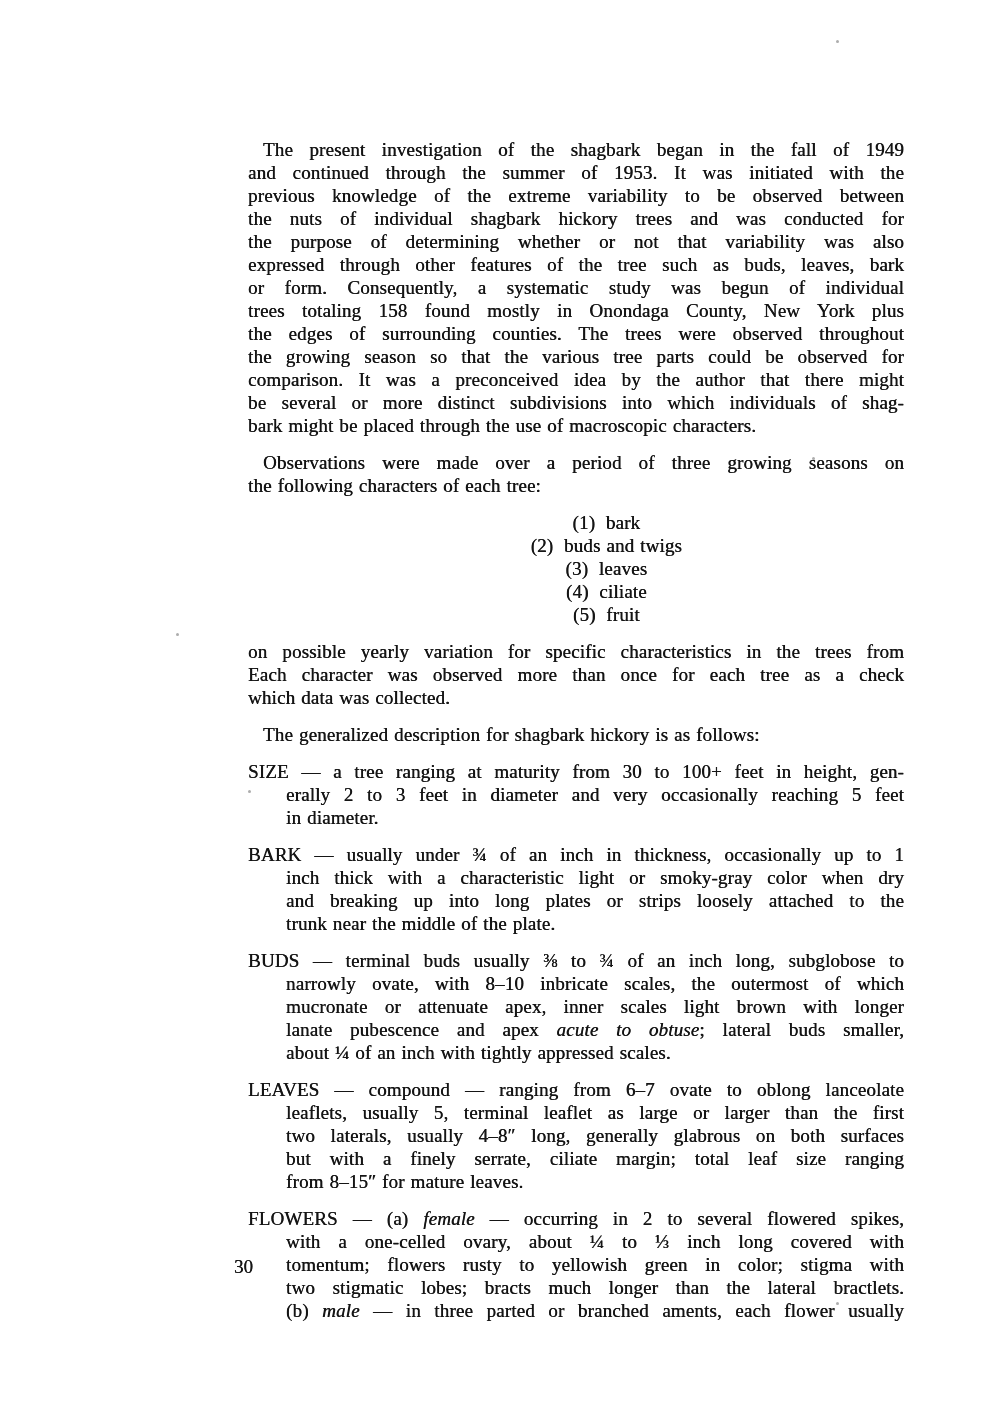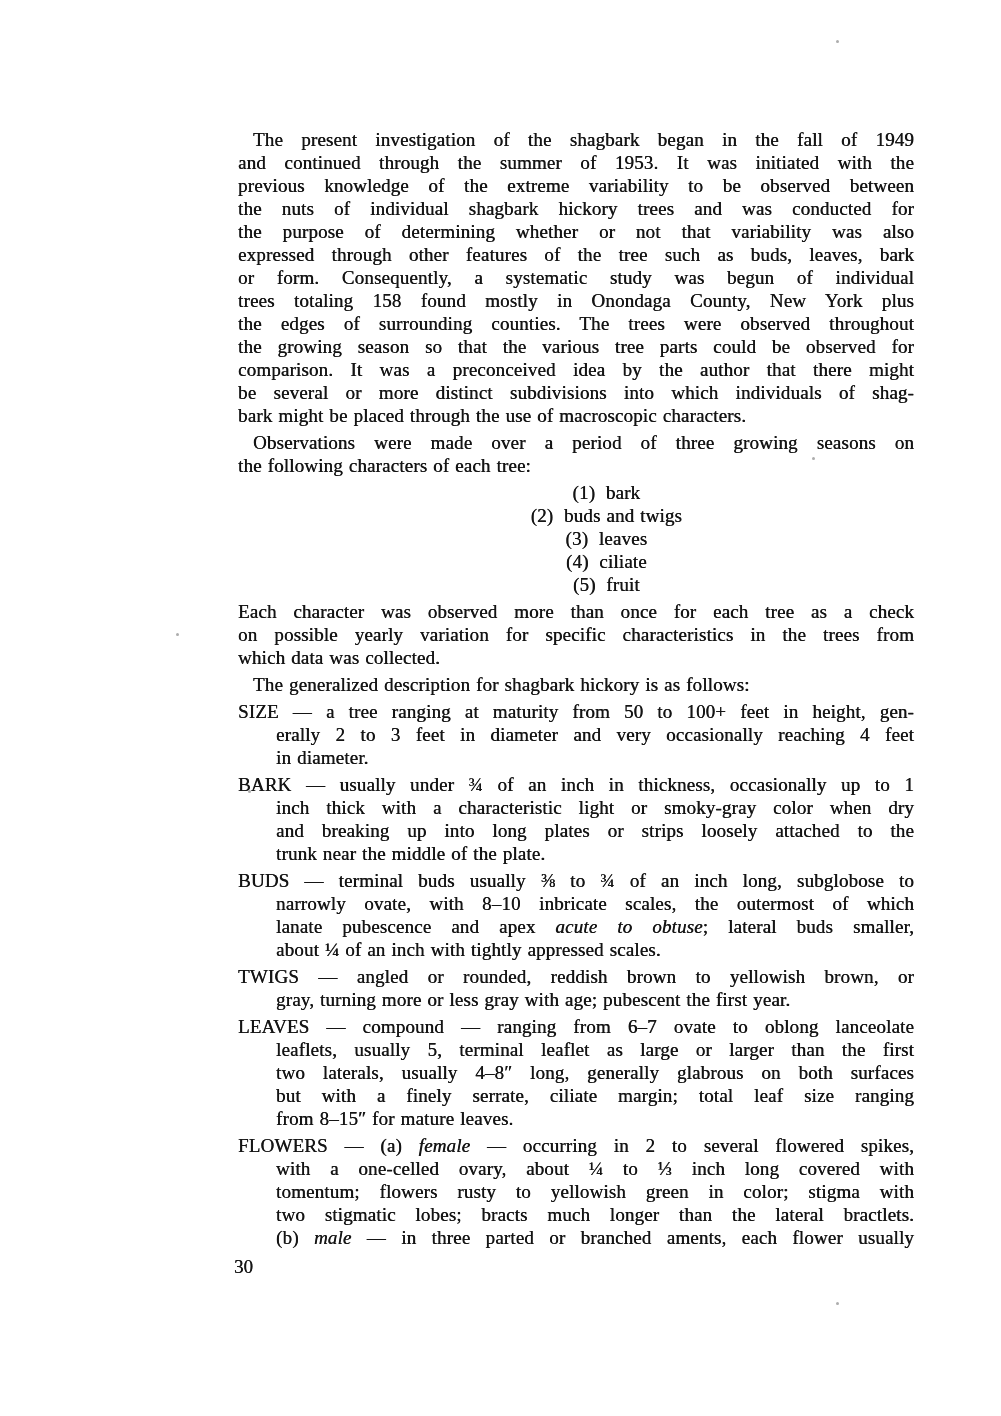--- a/index.html
+++ b/index.html
@@ -13,21 +13,21 @@
   }
   .textblock{
     position:absolute;
     left:234px;top:124px;width:684px;
     font-size:19px;
     line-height:23px;
     letter-spacing:0.15px;
     word-spacing:1px;
     text-shadow:0.35px 0 0 currentColor;
   }
-  .para{margin:4px;padding:0;}
+  .para{margin:14px;padding:0;}
   .line{
     text-align:justify;
     text-align-last:justify;
   }
   .line.last{text-align-last:left;}
   .line.fi{text-indent:15px;}
   .line.hang{padding-left:38px;}
   .line i{font-style:italic;}
   .list-item{
     padding-left:50px;
@@ -71,47 +71,44 @@
         <div class="line last">the following characters of each tree:</div>
       </div>
       <div class="para">
         <div class="list-item"><span class="num">(1)</span><span>bark</span></div>
         <div class="list-item"><span class="num">(2)</span><span>buds and twigs</span></div>
         <div class="list-item"><span class="num">(3)</span><span>leaves</span></div>
         <div class="list-item"><span class="num">(4)</span><span>ciliate</span></div>
         <div class="list-item"><span class="num">(5)</span><span>fruit</span></div>
       </div>
       <div class="para">
+        <div class="line">on possible yearly variation for specific characteristics in the trees from</div>
         <div class="line">Each character was observed more than once for each tree as a check</div>
-        <div class="line">on possible yearly variation for specific characteristics in the trees from</div>
         <div class="line last">which data was collected.</div>
       </div>
       <div class="para">
         <div class="line fi last">The generalized description for shagbark hickory is as follows:</div>
       </div>
       <div class="para">
-        <div class="line">SIZE — a tree ranging at maturity from 50 to 100+ feet in height, gen-</div>
-        <div class="line hang">erally 2 to 3 feet in diameter and very occasionally reaching 4 feet</div>
+        <div class="line">SIZE — a tree ranging at maturity from 30 to 100+ feet in height, gen-</div>
+        <div class="line hang">erally 2 to 3 feet in diameter and very occasionally reaching 5 feet</div>
         <div class="line hang last">in diameter.</div>
       </div>
       <div class="para">
         <div class="line">BARK — usually under ¾ of an inch in thickness, occasionally up to 1</div>
         <div class="line hang">inch thick with a characteristic light or smoky-gray color when dry</div>
         <div class="line hang">and breaking up into long plates or strips loosely attached to the</div>
         <div class="line hang last">trunk near the middle of the plate.</div>
       </div>
       <div class="para">
         <div class="line">BUDS — terminal buds usually ⅜ to ¾ of an inch long, subglobose to</div>
         <div class="line hang">narrowly ovate, with 8–10 inbricate scales, the outermost of which</div>
+        <div class="line hang">mucronate or attenuate apex, inner scales light brown with longer</div>
         <div class="line hang">lanate pubescence and apex <i>acute to obtuse</i>; lateral buds smaller,</div>
         <div class="line hang last">about ¼ of an inch with tightly appressed scales.</div>
-      </div>
-      <div class="para">
-        <div class="line">TWIGS — angled or rounded, reddish brown to yellowish brown, or</div>
-        <div class="line hang last">gray, turning more or less gray with age; pubescent the first year.</div>
       </div>
       <div class="para">
         <div class="line">LEAVES — compound — ranging from 6–7 ovate to oblong lanceolate</div>
         <div class="line hang">leaflets, usually 5, terminal leaflet as large or larger than the first</div>
         <div class="line hang">two laterals, usually 4–8″ long, generally glabrous on both surfaces</div>
         <div class="line hang">but with a finely serrate, ciliate margin; total leaf size ranging</div>
         <div class="line hang last">from 8–15″ for mature leaves.</div>
       </div>
       <div class="para">
         <div class="line">FLOWERS — (a) <i>female</i> — occurring in 2 to several flowered spikes,</div>

